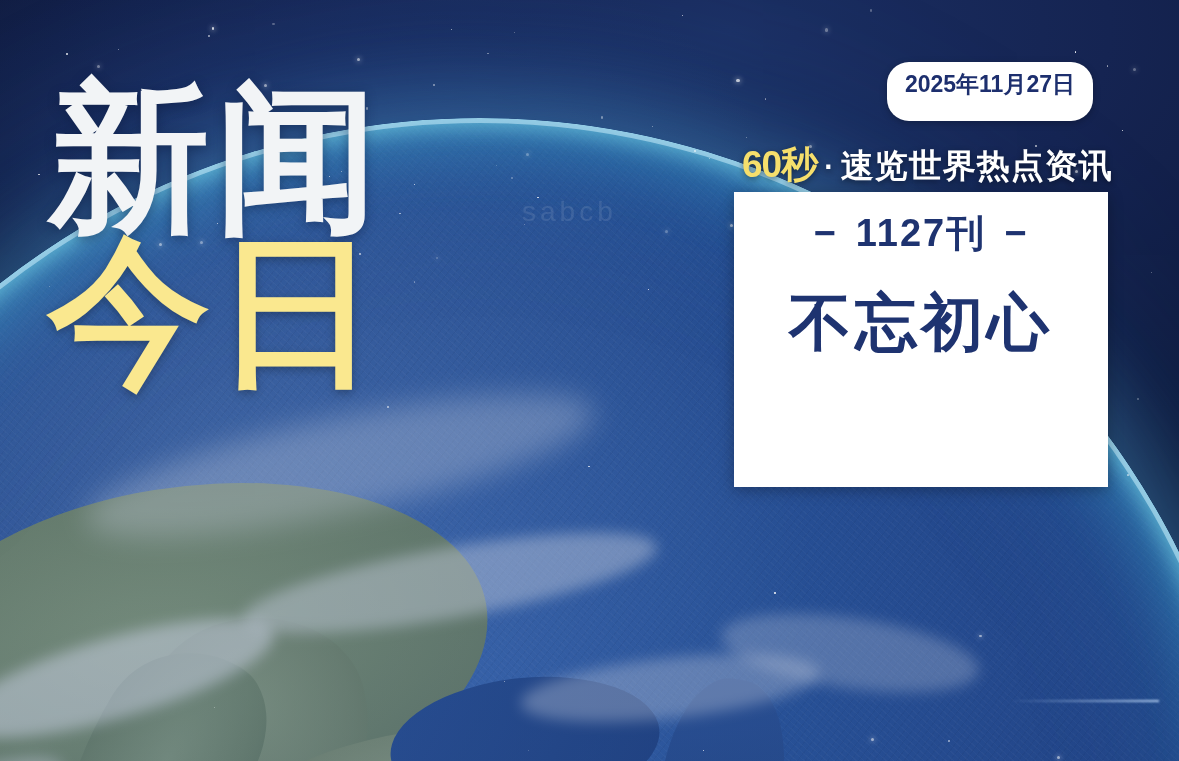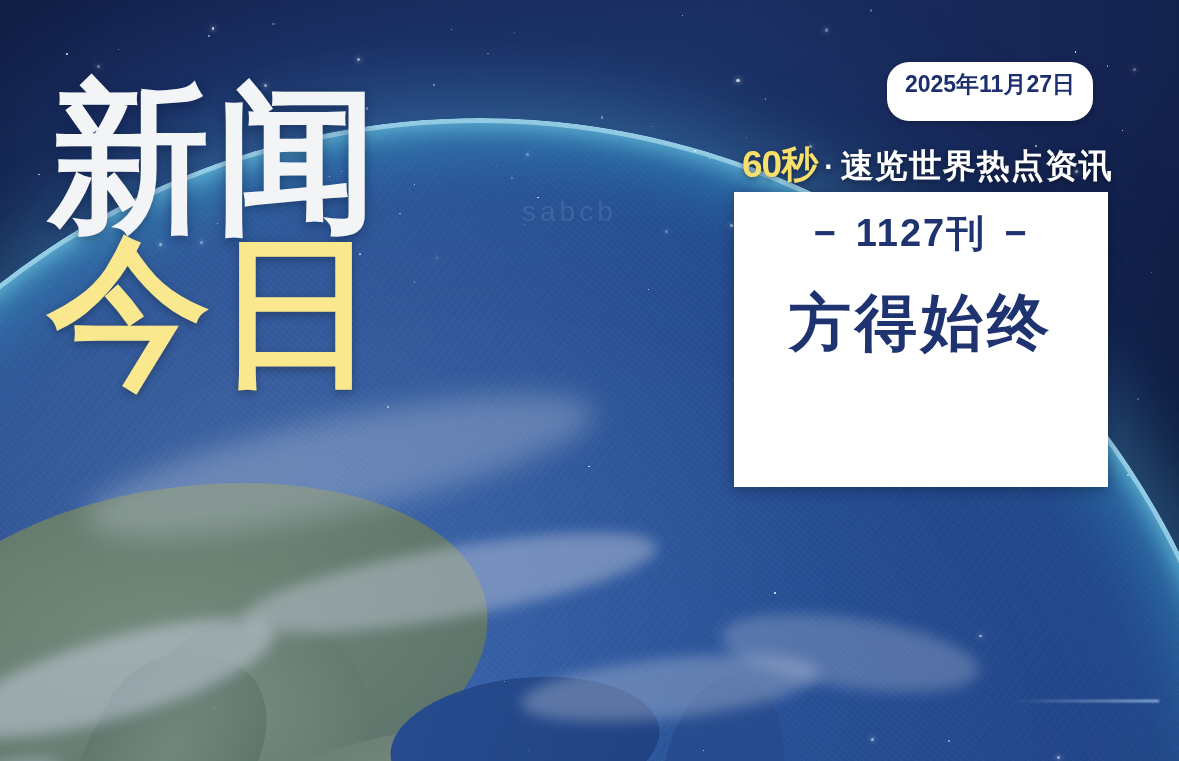--- a/index.html
+++ b/index.html
@@ -360,17 +360,17 @@
     <span class="dot">·</span>
     <span class="desc">速览世界热点资讯</span>
   </div>
 
   <div class="info-card">
     <div class="issue">
       <span class="dash">−</span>
       <span>1127刊</span>
       <span class="dash">−</span>
     </div>
-    <div class="lunar">方得始终</div>
+    <div class="lunar">不忘初心</div>
   </div>
 
 
 </div>
 
 </body></html>

